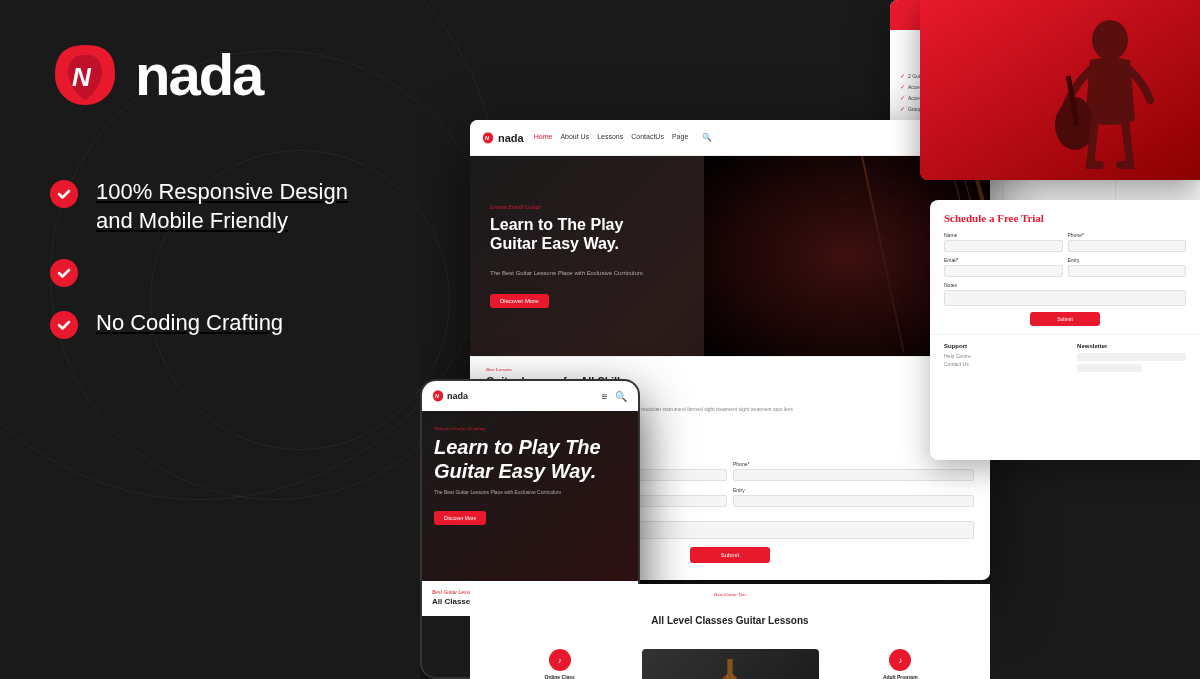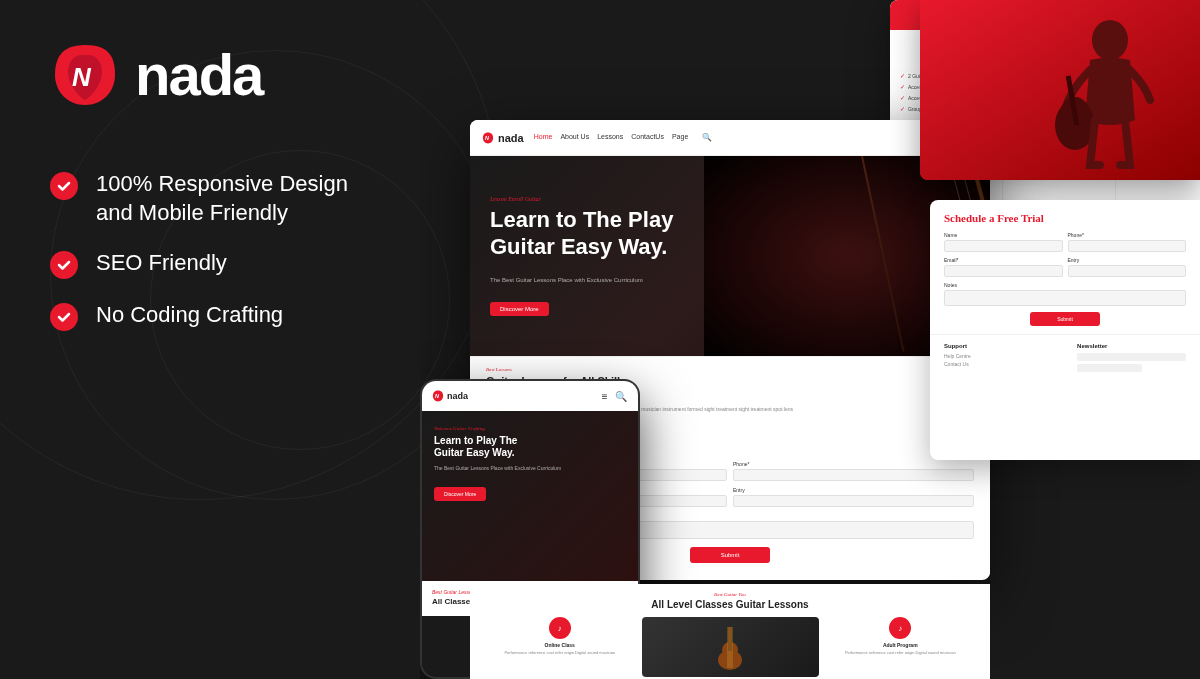--- a/index.html
+++ b/index.html
@@ -56,21 +56,22 @@
       font-size: 58px;
       font-weight: 900;
       color: #fff;
       letter-spacing: -2px;
       line-height: 1;
     }
 
     
     .features-list {
       list-style: none;
-      margin-top: 10px;
+      margin-top: 18px;
+      text-decoration: underline;
     }
     .features-list li {
       display: flex;
       align-items: flex-start;
       margin-bottom: 22px;
       color: #fff;
       font-size: 22px;
       font-weight: 500;
       line-height: 1.3;
     }
@@ -202,21 +203,21 @@
     }
     .sc-hero-tag {
       color: #e8192c;
       font-size: 6px;
       font-style: italic;
       margin-bottom: 5px;
       font-family: Georgia, serif;
     }
     .sc-hero-title {
       color: #fff;
-      font-size: 22px;
+      font-size: 16px;
       font-weight: 900;
       line-height: 1.2;
       margin-bottom: 16px;
     }
     .sc-hero-sub {
       color: rgba(255,255,255,0.6);
       font-size: 6px;
       margin-bottom: 12px;
       line-height: 1.4;
     }
@@ -386,24 +387,25 @@
     }
     .mobile-hero-tag {
       color: #e8192c;
       font-size: 5px;
       font-style: italic;
       font-family: Georgia, serif;
       margin-bottom: 4px;
     }
     .mobile-hero-title {
       color: #fff;
-      font-size: 10px;
+      font-size: 20px;
       font-weight: 900;
       line-height: 1.2;
       margin-bottom: 6px;
+      font-style: italic;
     }
     .mobile-hero-sub {
       color: rgba(255,255,255,0.6);
       font-size: 5px;
       line-height: 1.4;
       margin-bottom: 10px;
     }
     .mobile-hero-btn {
       background: #e8192c;
       color: #fff;
@@ -520,21 +522,21 @@
     .sc-classes-tag {
       font-size: 5px;
       color: #e8192c;
       font-style: italic;
       font-family: Georgia, serif;
     }
     .sc-classes-title {
       font-size: 10px;
       font-weight: 700;
       color: #222;
-      margin: 2px 0;
+      margin: 18px 0;
     }
     .sc-classes-grid {
       display: flex;
       gap: 8px;
       padding: 0 16px 8px;
     }
     .sc-class-item {
       flex: 1;
       text-align: center;
     }
@@ -593,21 +595,20 @@
         </svg>
       </div>
       <span>100% Responsive Design<br>and Mobile Friendly</span>
     </li>
     <li>
       <div class="check-icon">
         <svg viewBox="0 0 16 16" fill="none" xmlns="http://www.w3.org/2000/svg">
           <path d="M3 8L6.5 11.5L13 5" stroke="white" stroke-width="2.5" stroke-linecap="round" stroke-linejoin="round"></path>
         </svg>
       </div>
-      <span>SEO Friendly</span>
     </li>
     <li>
       <div class="check-icon">
         <svg viewBox="0 0 16 16" fill="none" xmlns="http://www.w3.org/2000/svg">
           <path d="M3 8L6.5 11.5L13 5" stroke="white" stroke-width="2.5" stroke-linecap="round" stroke-linejoin="round"></path>
         </svg>
       </div>
       <span>No Coding Crafting</span>
     </li>
   </ul>

